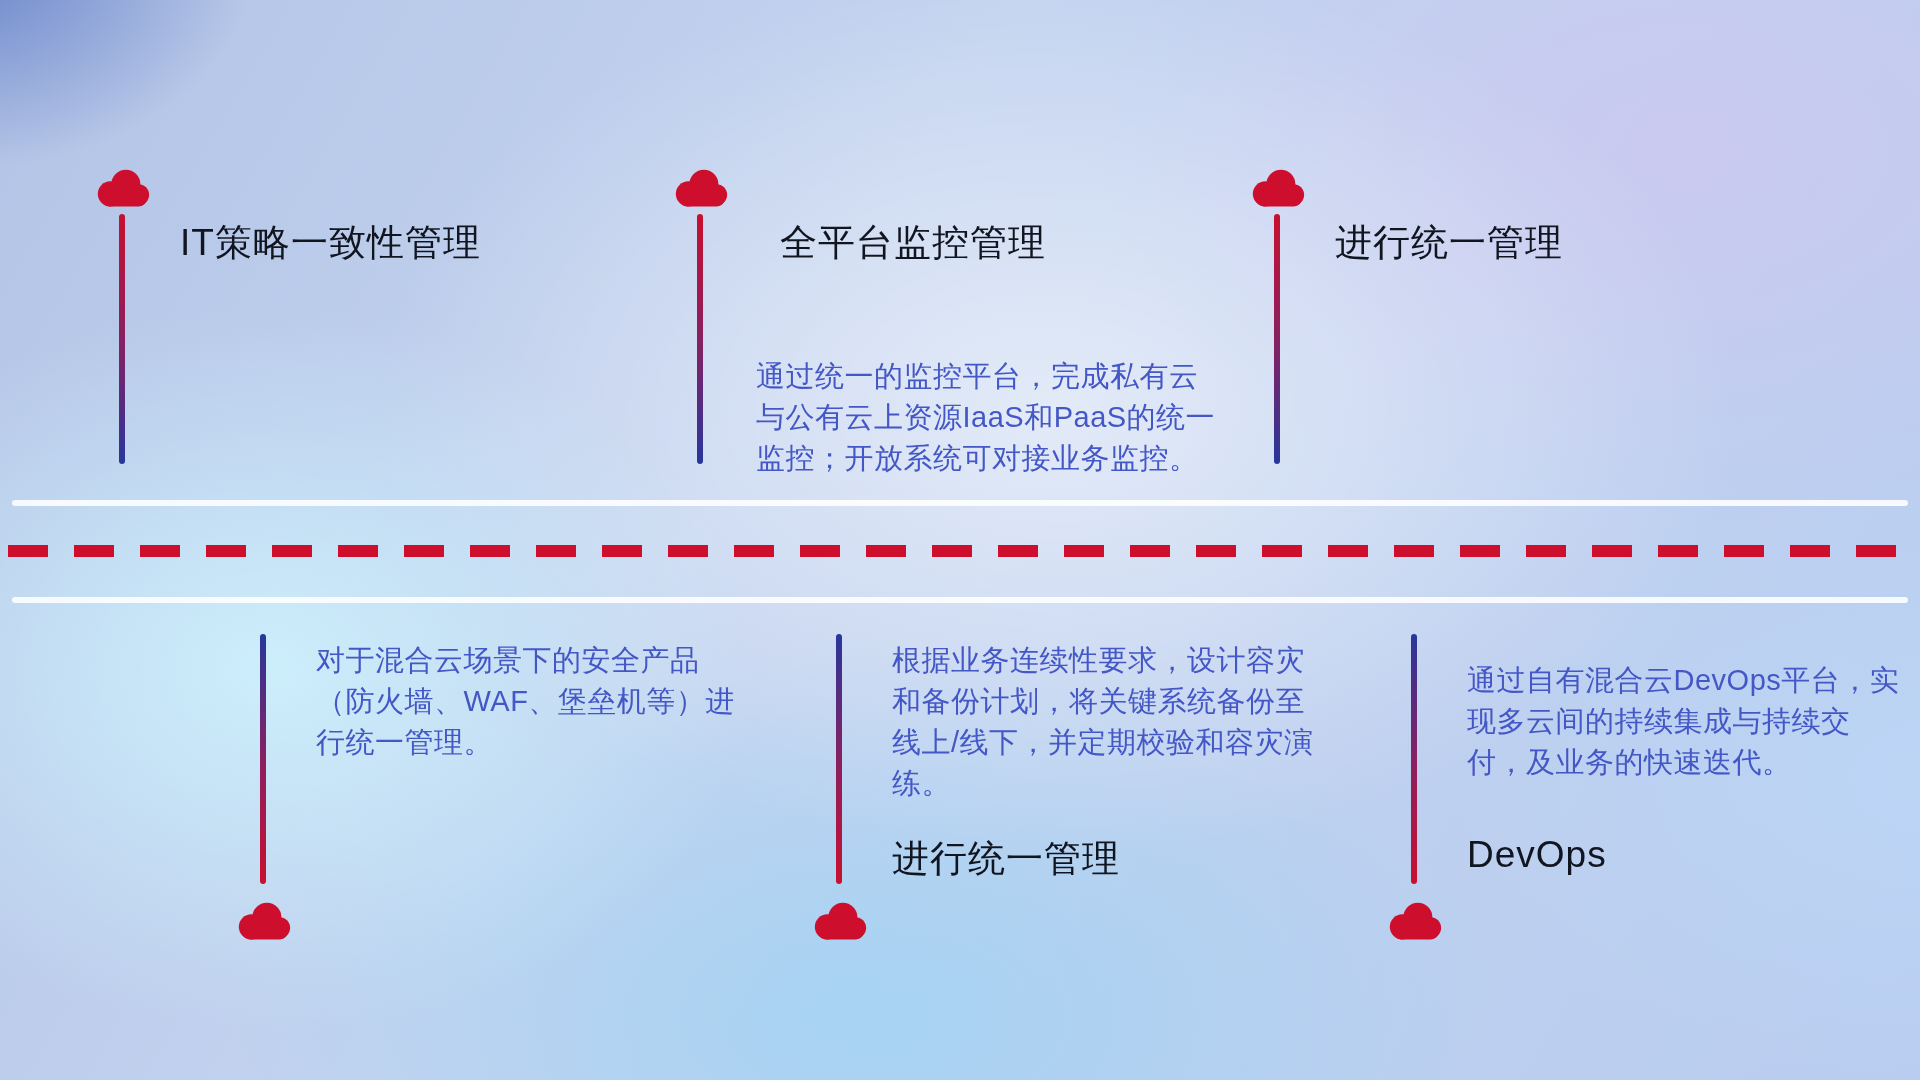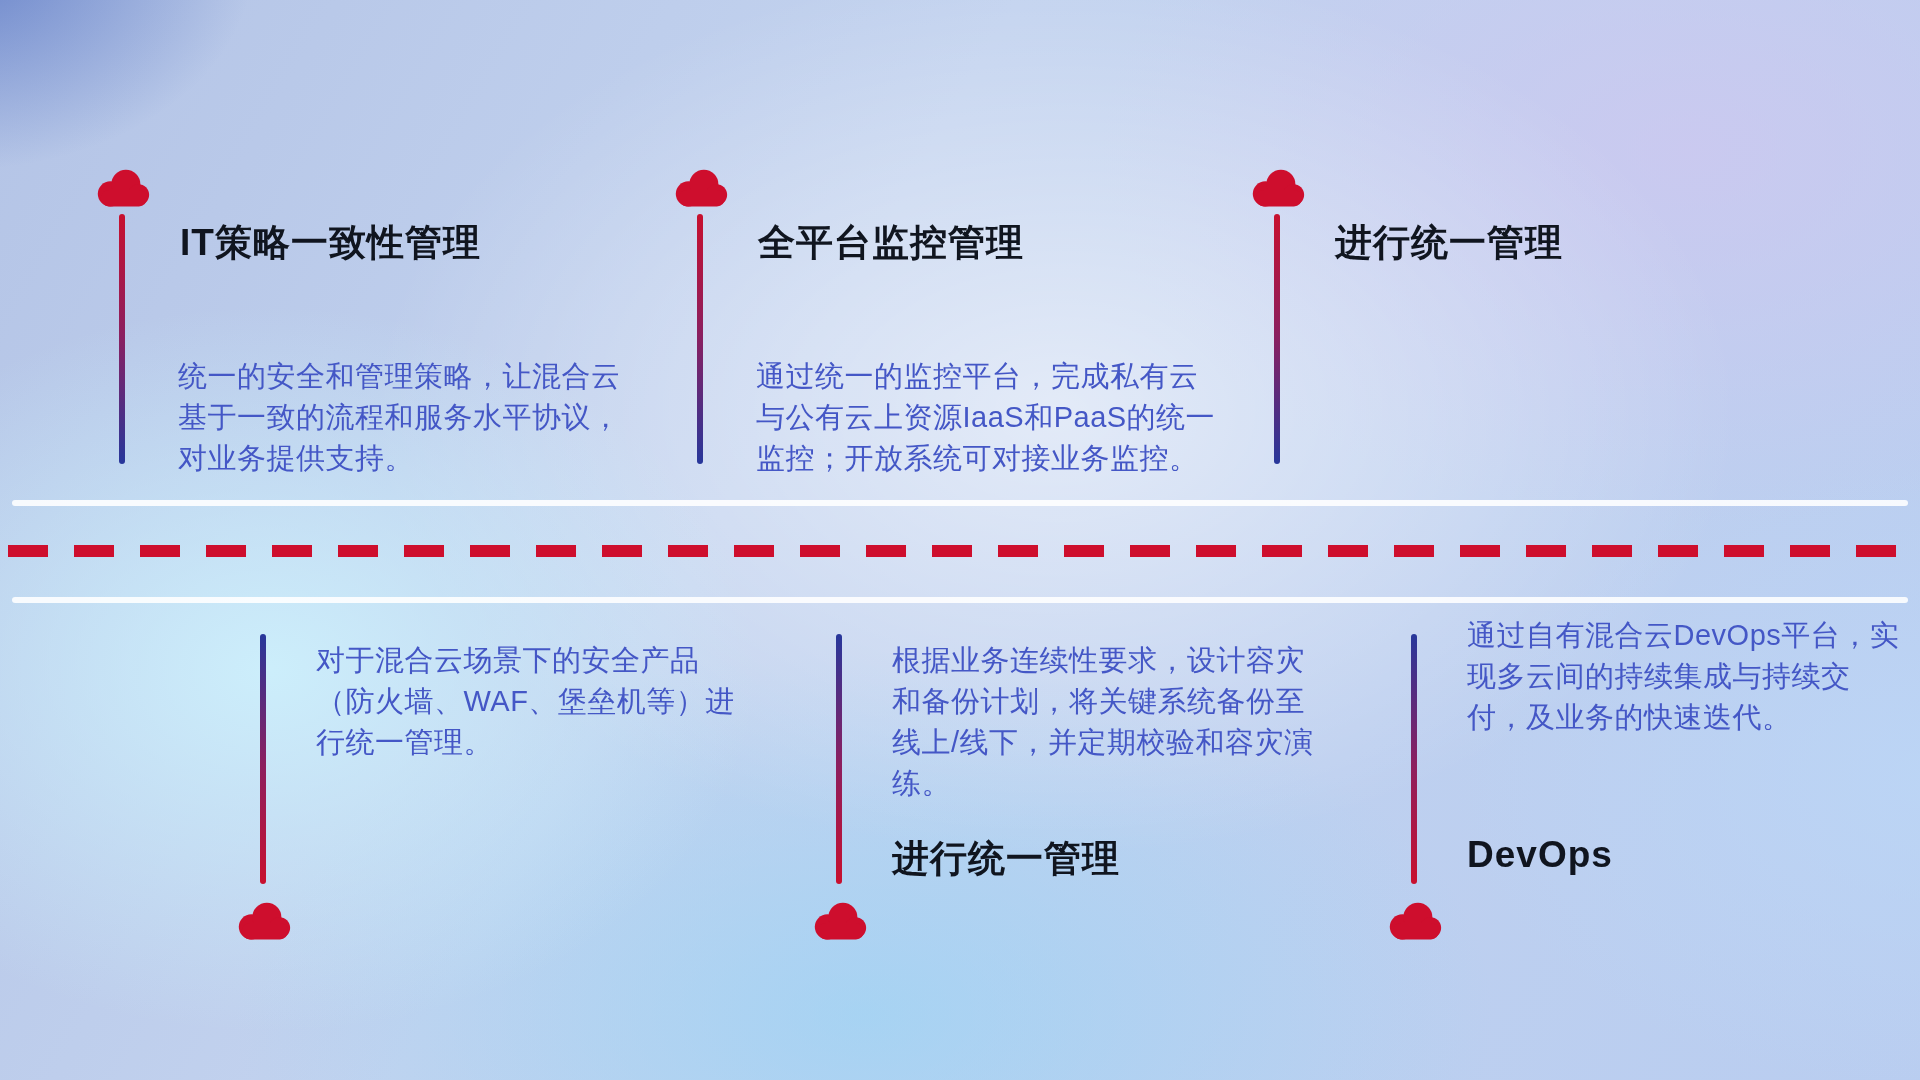--- a/index.html
+++ b/index.html
@@ -24,21 +24,21 @@
   }
   .dashline {
     position: absolute; left: 8px; right: 8px; height: 12px;
     background: repeating-linear-gradient(90deg, #CE0E2D 0 40px, transparent 40px 66px);
   }
   .cloud { position: absolute; width: 62px; height: 46px; fill: #CE0E2D; }
   .vline { position: absolute; width: 6px; border-radius: 3px; }
   .vline.down { background: linear-gradient(180deg, #C8102E 0%, #8C1F5F 48%, #27379B 100%); }
   .vline.up   { background: linear-gradient(0deg,   #C8102E 0%, #8C1F5F 48%, #27379B 100%); }
   .title {
-    position: absolute; font-size: 37px; font-weight: 700;
+    position: absolute; font-size: 37px; font-weight: 400;
     color: #10151F; letter-spacing: 1px; white-space: nowrap;
   }
   .desc {
     position: absolute; font-size: 29px; line-height: 41px;
     color: #4457C6; letter-spacing: 0.5px;
   }
 </style>
 </head>
 <body>
 
@@ -49,30 +49,29 @@
   <div class="hline" style="top:597px"></div>
 
   <svg class="cloud" style="left:91px;top:166px" viewBox="0 0 64 46">
     <circle cx="20" cy="28" r="13"></circle>
       <circle cx="36" cy="18" r="15"></circle>
       <circle cx="49" cy="29" r="11"></circle>
       <rect x="10" y="24" width="48" height="17" rx="8.5"></rect>
   </svg>
   <div class="vline down" style="left:119px;top:214px;height:250px"></div>
   <div class="title" style="left:180px;top:218px">IT策略一致性管理</div>
-  <div class="desc" style="left:178px;top:356px;width:460px">统一的安全和管理策略，让混合云基于一致的流程和服务水平协议，对业务提供支持。</div>
 
   <svg class="cloud" style="left:669px;top:166px" viewBox="0 0 64 46">
     <circle cx="20" cy="28" r="13"></circle>
       <circle cx="36" cy="18" r="15"></circle>
       <circle cx="49" cy="29" r="11"></circle>
       <rect x="10" y="24" width="48" height="17" rx="8.5"></rect>
   </svg>
   <div class="vline down" style="left:697px;top:214px;height:250px"></div>
-  <div class="title" style="left:758px;top:218px">全平台监控管理</div>
+  <div class="title" style="left:780px;top:218px">全平台监控管理</div>
   <div class="desc" style="left:756px;top:356px;width:462px">通过统一的监控平台，完成私有云与公有云上资源IaaS和PaaS的统一监控；开放系统可对接业务监控。</div>
 
   <svg class="cloud" style="left:1246px;top:166px" viewBox="0 0 64 46">
     <circle cx="20" cy="28" r="13"></circle>
       <circle cx="36" cy="18" r="15"></circle>
       <circle cx="49" cy="29" r="11"></circle>
       <rect x="10" y="24" width="48" height="17" rx="8.5"></rect>
   </svg>
   <div class="vline down" style="left:1274px;top:214px;height:250px"></div>
   <div class="title" style="left:1335px;top:218px">进行统一管理</div>
@@ -90,21 +89,21 @@
   <div class="desc" style="left:892px;top:640px;width:424px">根据业务连续性要求，设计容灾和备份计划，将关键系统备份至线上/线下，并定期校验和容灾演练。</div>
   <div class="title" style="left:892px;top:834px">进行统一管理</div>
   <svg class="cloud" style="left:808px;top:899px" viewBox="0 0 64 46">
     <circle cx="20" cy="28" r="13"></circle>
       <circle cx="36" cy="18" r="15"></circle>
       <circle cx="49" cy="29" r="11"></circle>
       <rect x="10" y="24" width="48" height="17" rx="8.5"></rect>
   </svg>
 
   <div class="vline up" style="left:1411px;top:634px;height:250px"></div>
-  <div class="desc" style="left:1467px;top:615px;width:434px">通过自有混合云DevOps平台，实现多云间的持续集成与持续交付，及业务的快速迭代。</div>
+  <div class="desc" style="left:1467px;top:660px;width:434px">通过自有混合云DevOps平台，实现多云间的持续集成与持续交付，及业务的快速迭代。</div>
   <div class="title" style="left:1467px;top:834px">DevOps</div>
   <svg class="cloud" style="left:1383px;top:899px" viewBox="0 0 64 46">
     <circle cx="20" cy="28" r="13"></circle>
       <circle cx="36" cy="18" r="15"></circle>
       <circle cx="49" cy="29" r="11"></circle>
       <rect x="10" y="24" width="48" height="17" rx="8.5"></rect>
   </svg>
 
 </div>
 

